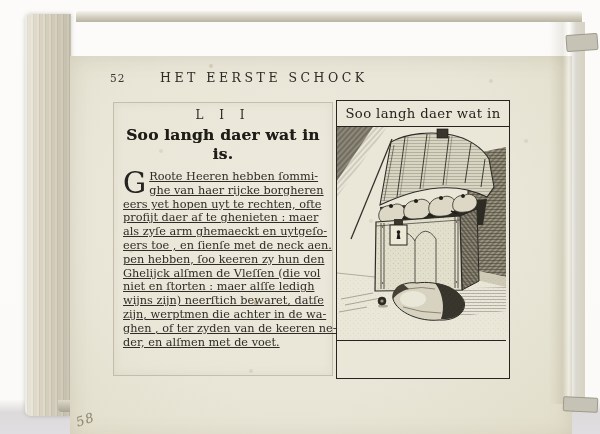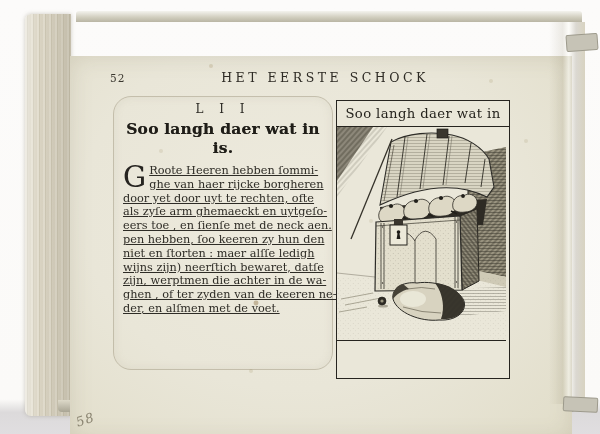--- a/index.html
+++ b/index.html
@@ -30,24 +30,24 @@
   .clasp{position:absolute;background:#c6c3b6;border:1px solid #9d9a8c;border-radius:2px;}
   .clasp.top{left:566px;top:34px;width:30px;height:15px;transform:rotate(-4deg);}
   .clasp.bottom{left:563px;top:397px;width:33px;height:13px;transform:rotate(3deg);}
   .specks{position:absolute;left:70px;top:20px;width:2px;height:2px;border-radius:50%;
     box-shadow:140px 45px 0 1px rgba(140,115,60,.20), 420px 60px 0 1px rgba(140,120,70,.15),
       60px 230px 0 1px rgba(140,120,70,.16), 185px 282px 0 1.5px rgba(120,85,35,.35),
       455px 120px 0 1px rgba(140,120,70,.14), 300px 200px 0 1px rgba(140,120,70,.12),
       180px 350px 0 1px rgba(140,120,70,.15), 90px 130px 0 1px rgba(140,120,70,.14);}
   
   .pagenum{position:absolute;left:40px;top:16px;font-size:10.5px;letter-spacing:1px;color:#3a372f;}
-  .runhead{position:absolute;left:90px;top:14px;width:330px;text-align:center;
+  .runhead{position:absolute;left:90px;top:14px;width:330px;text-align:left;
     font-size:12.5px;letter-spacing:3.5px;color:#2e2b25;}
-  .emblem-box{position:absolute;left:43px;top:40px;width:218px;height:272px;
-    border:1px solid rgba(150,143,118,.45);border-radius:18px;
+  .emblem-box{position:absolute;left:43px;top:46px;width:218px;height:272px;
+    border:1px solid rgba(150,143,118,.45);border-radius:0;
     box-shadow:inset 0 0 10px rgba(150,143,118,.12);}
   .emblem-no{margin-top:5px;text-align:center;font-size:12px;letter-spacing:6px;color:#2c2a24;}
   .motto{margin-top:3px;text-align:center;font-size:15.5px;font-weight:700;color:#1f1d18;
     letter-spacing:.2px;text-shadow:0 0 .5px rgba(30,28,22,.7);}
   .body{margin:7px 6px 0 9px;font-size:11.3px;line-height:13.8px;color:#2e2c26;}
   .dropcap{float:left;font-size:29px;line-height:25px;padding:1px 3px 0 0;color:#262420;}
   .bline{white-space:nowrap;text-decoration:underline;}
   
   .plate{position:absolute;left:266px;top:44px;width:172px;height:277px;
     border:1.5px solid #26241f;background:#eae7d9;display:flex;flex-direction:column;}
@@ -71,24 +71,26 @@
     <div class="pagenum">52</div>
     <div class="runhead">HET EERSTE SCHOCK</div>
 
     <div class="emblem-box">
       <div class="emblem-no">L I I</div>
       <div class="motto">Soo langh daer wat in is.</div>
       <div class="body">
         <span class="dropcap">G</span>
         <div class="bline">Roote Heeren hebben ſommi-</div>
         <div class="bline">ghe van haer rijcke borgheren</div>
-        <div class="bline">door yet door uyt te rechten, ofte</div>
+        <div class="bline">eers yet hopen uyt te rechten, ofte</div>
+        <div class="bline">profijt daer af te ghenieten : maer</div>
         <div class="bline">als zyſe arm ghemaeckt en uytgeſo-</div>
         <div class="bline">eers toe , en ſienſe met de neck aen.</div>
         <div class="bline">pen hebben, ſoo keeren zy hun den</div>
+        <div class="bline">Ghelijck alſmen de Vleſſen (die vol</div>
         <div class="bline">niet en ſtorten : maer alſſe ledigh</div>
         <div class="bline">wijns zijn) neerſtich bewaret, datſe</div>
         <div class="bline">zijn, werptmen die achter in de wa-</div>
         <div class="bline">ghen , of ter zyden van de keeren ne-</div>
         <div class="bline">der, en alſmen met de voet.</div>
       </div>
     </div>
 
     <div class="plate">
       <div class="plate-caption">Soo langh daer wat in is.</div>

